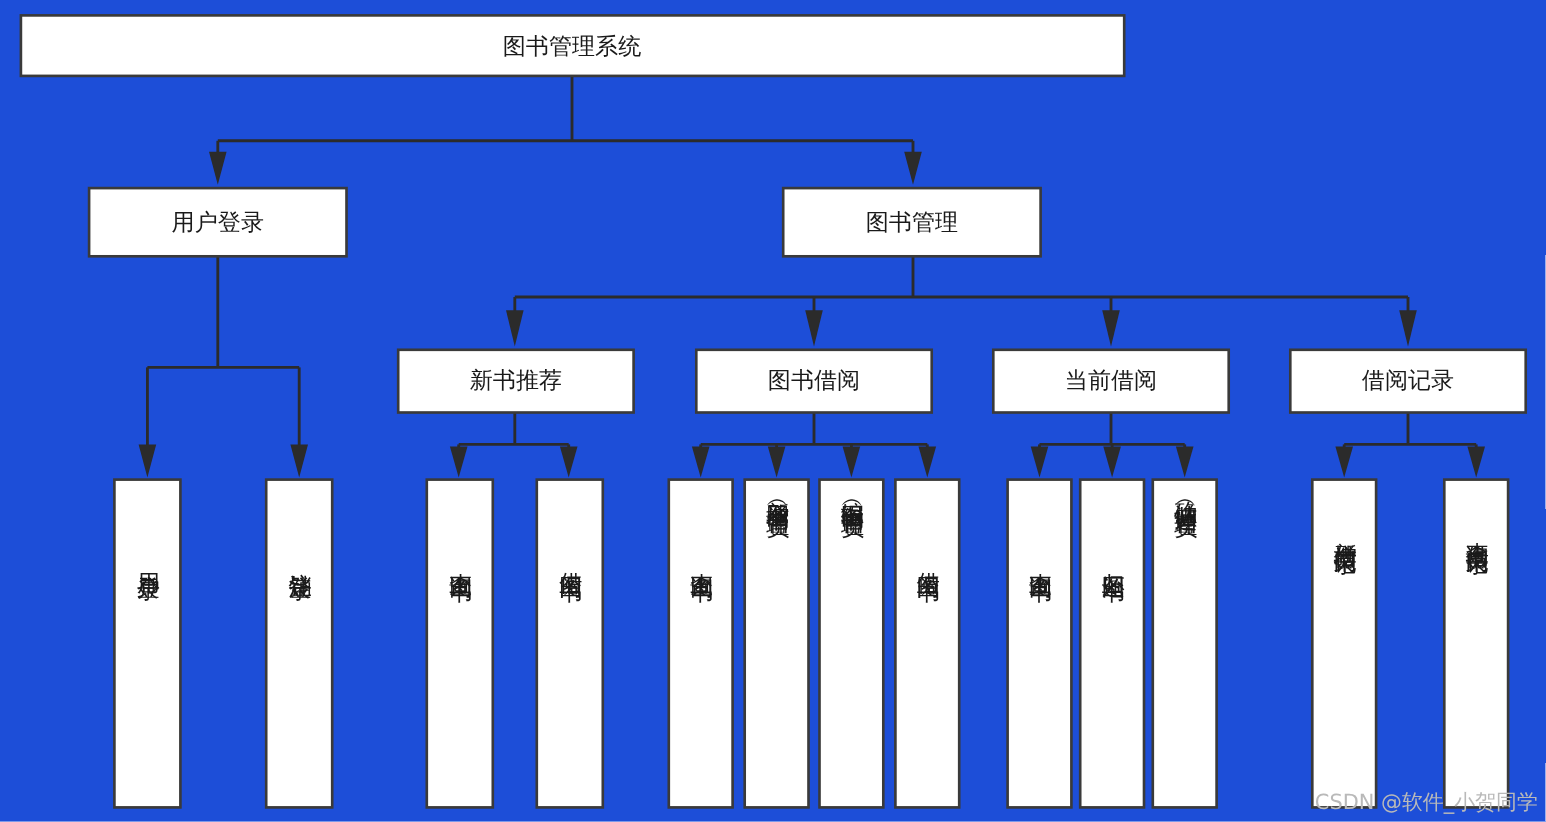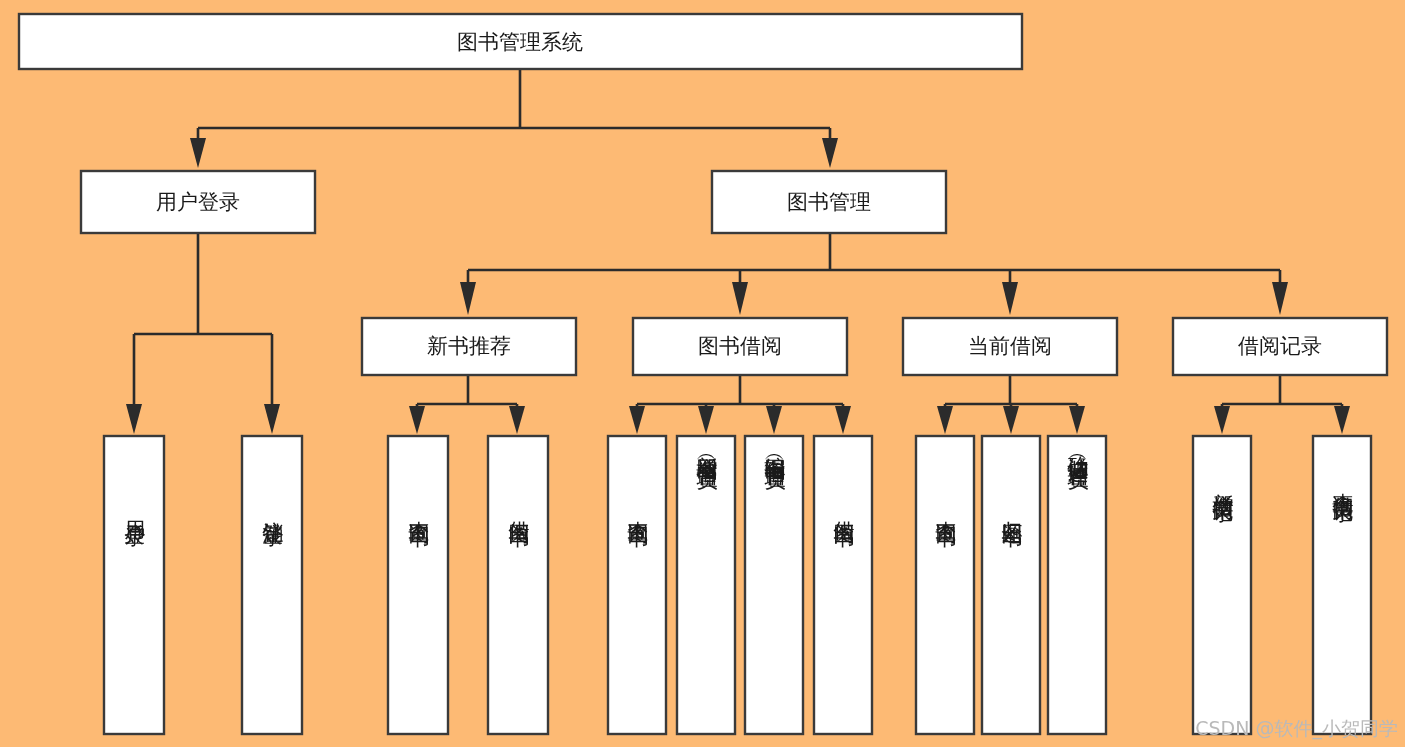--- a/index.html
+++ b/index.html
@@ -8,21 +8,21 @@
     padding: 0;
     background: #ffffff;
   }
   body {
     font-family: "DejaVu Sans", "Liberation Sans", sans-serif;
   }
   #diagram-root {
     position: relative;
     width: 1405px;
     height: 747px;
-    background: #fdba74;
+    background: #1d4ed8;
     overflow: hidden;
   }
   svg.diagram-canvas {
     position: absolute;
     top: 0;
     left: 0;
     width: 1405px;
     height: 747px;
     display: block;
   }

